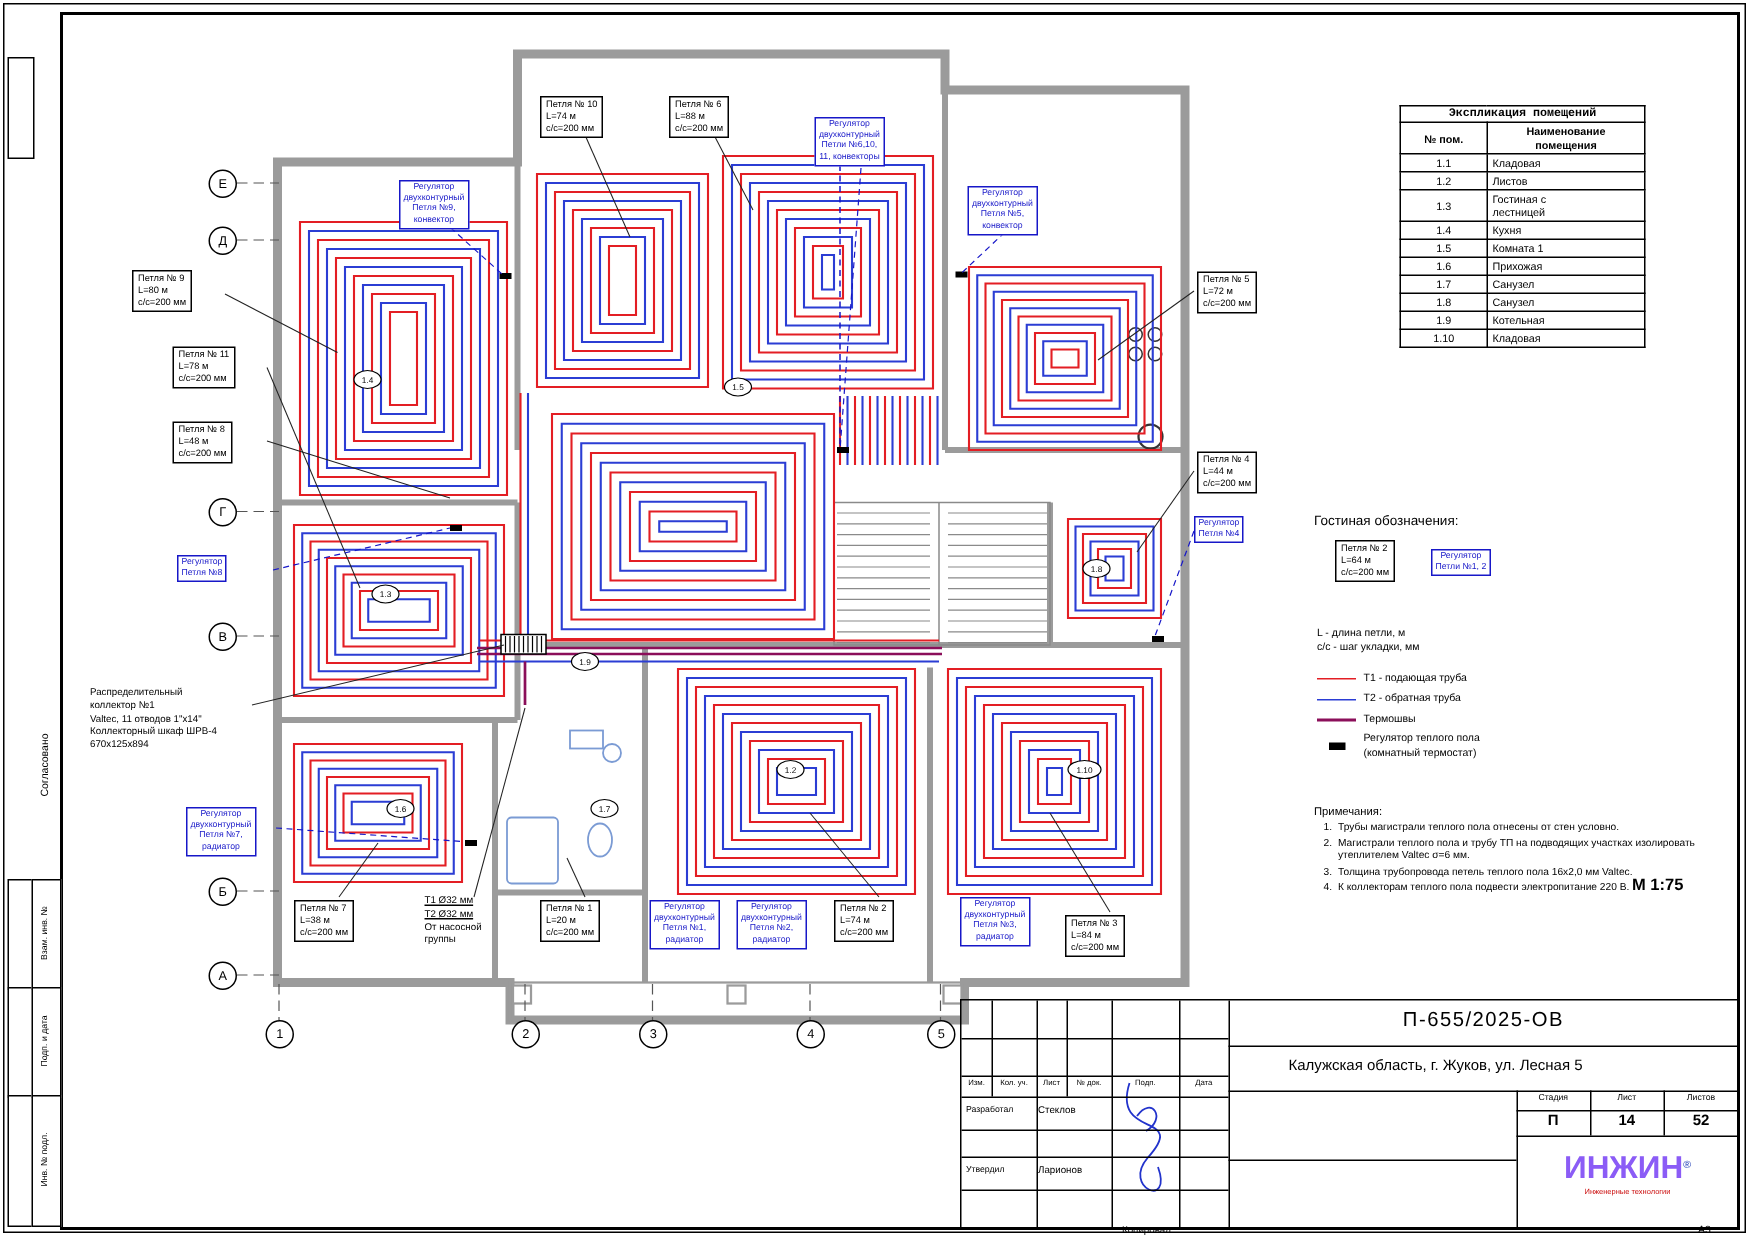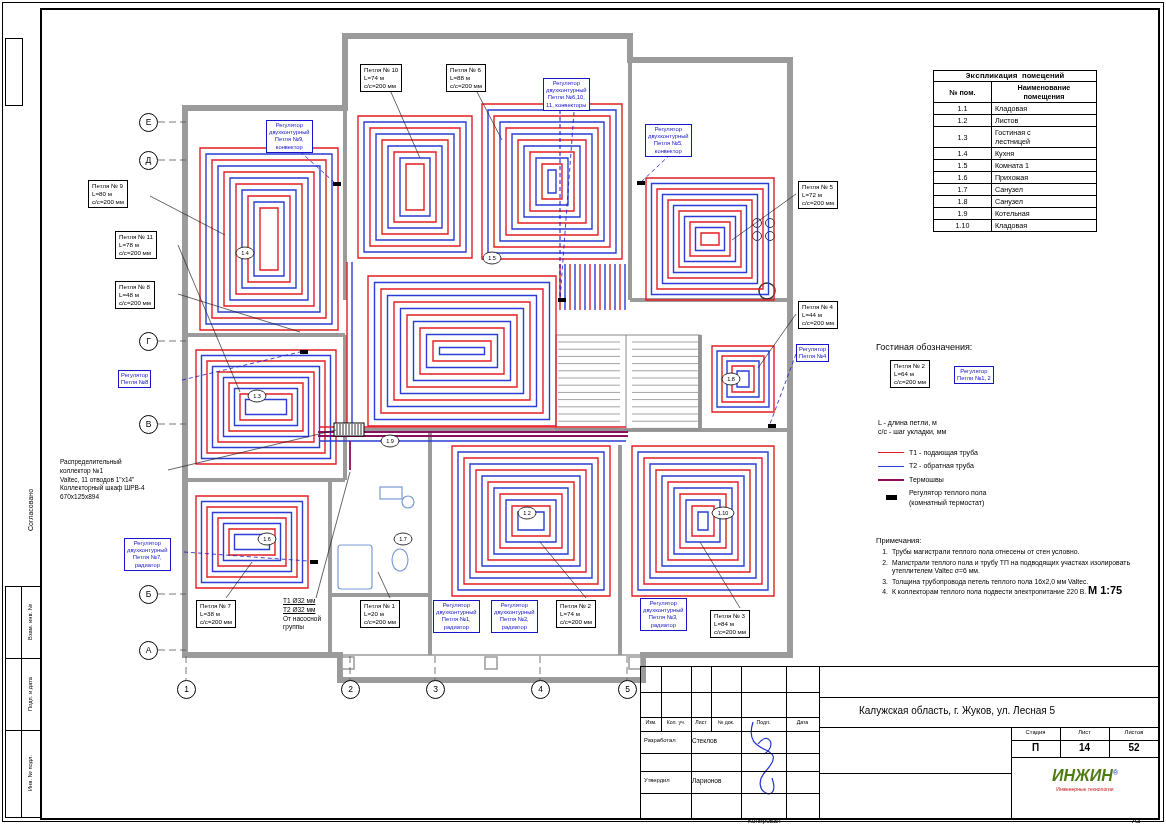--- a/index.html
+++ b/index.html
@@ -494,27 +494,28 @@
 
     <div class="hl" style="left:178px;top:30px;width:340px;"></div>
     <div class="hl" style="left:178px;top:60px;width:340px;"></div>
     <div class="hl" style="left:178px;top:106px;width:192px;"></div>
     <div class="vl" style="left:370px;top:60px;height:92px;"></div>
     <div class="hl" style="left:370px;top:73px;width:148px;"></div>
     <div class="hl" style="left:370px;top:90px;width:148px;"></div>
     <div class="vl" style="left:419px;top:60px;height:30px;"></div>
     <div class="vl" style="left:468px;top:60px;height:30px;"></div>
 
+    <div class="tbt" style="left:178px;top:5px;width:340px;font-size:13.5px;letter-spacing:1px;">П-655/2025-ОВ</div>
     <div class="tbt" style="left:178px;top:38px;width:276px;font-size:10px;">Калужская область, г. Жуков, ул. Лесная 5</div>
     <div class="tbt" style="left:370px;top:62px;width:49px;font-size:5.8px;">Стадия</div>
     <div class="tbt" style="left:419px;top:62px;width:49px;font-size:5.8px;">Лист</div>
     <div class="tbt" style="left:468px;top:62px;width:50px;font-size:5.8px;">Листов</div>
     <div class="tbt" style="left:370px;top:75px;width:49px;font-size:10px;font-weight:bold;">П</div>
     <div class="tbt" style="left:419px;top:75px;width:49px;font-size:10px;font-weight:bold;">14</div>
     <div class="tbt" style="left:468px;top:75px;width:50px;font-size:10px;font-weight:bold;">52</div>
     <div class="tbt" style="left:370px;top:100px;width:148px;">
-      <span style="font-size:16px;font-weight:bold;font-style:italic;color:#4d7c0f;">ИНЖИН</span><sup style="font-size:7px;color:#1636b4;">®</sup>
+      <span style="font-size:21px;font-weight:bold;color:#8b5cf6;">ИНЖИН</span><sup style="font-size:7px;color:#1636b4;">®</sup>
       <div style="font-size:5px;color:#cc1111;margin-top:1px;">Инженерные технологии</div>
     </div>
   </div>
   <div class="txt" style="left:748px;top:817px;font-size:6.5px;">Копировал</div>
   <div class="txt" style="left:1132px;top:816px;font-size:7px;">А3</div>
 </div>
 
 </body></html>

